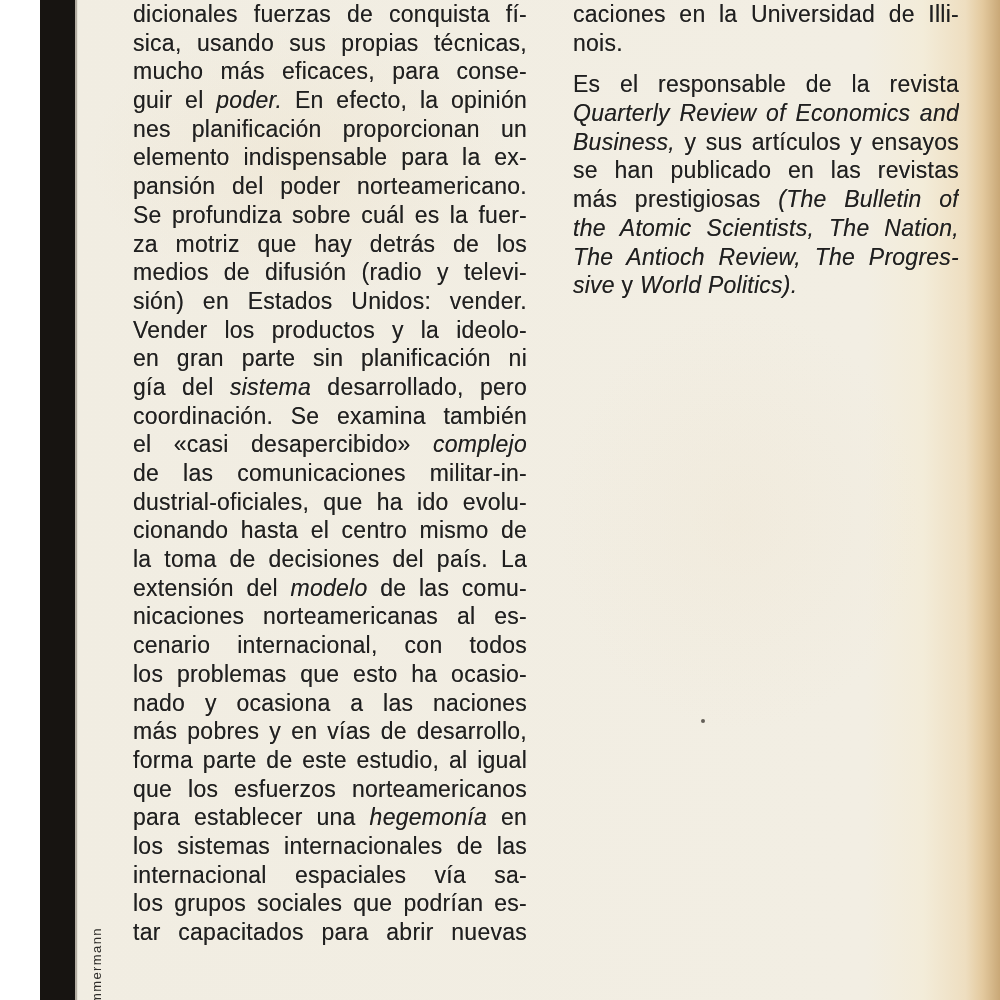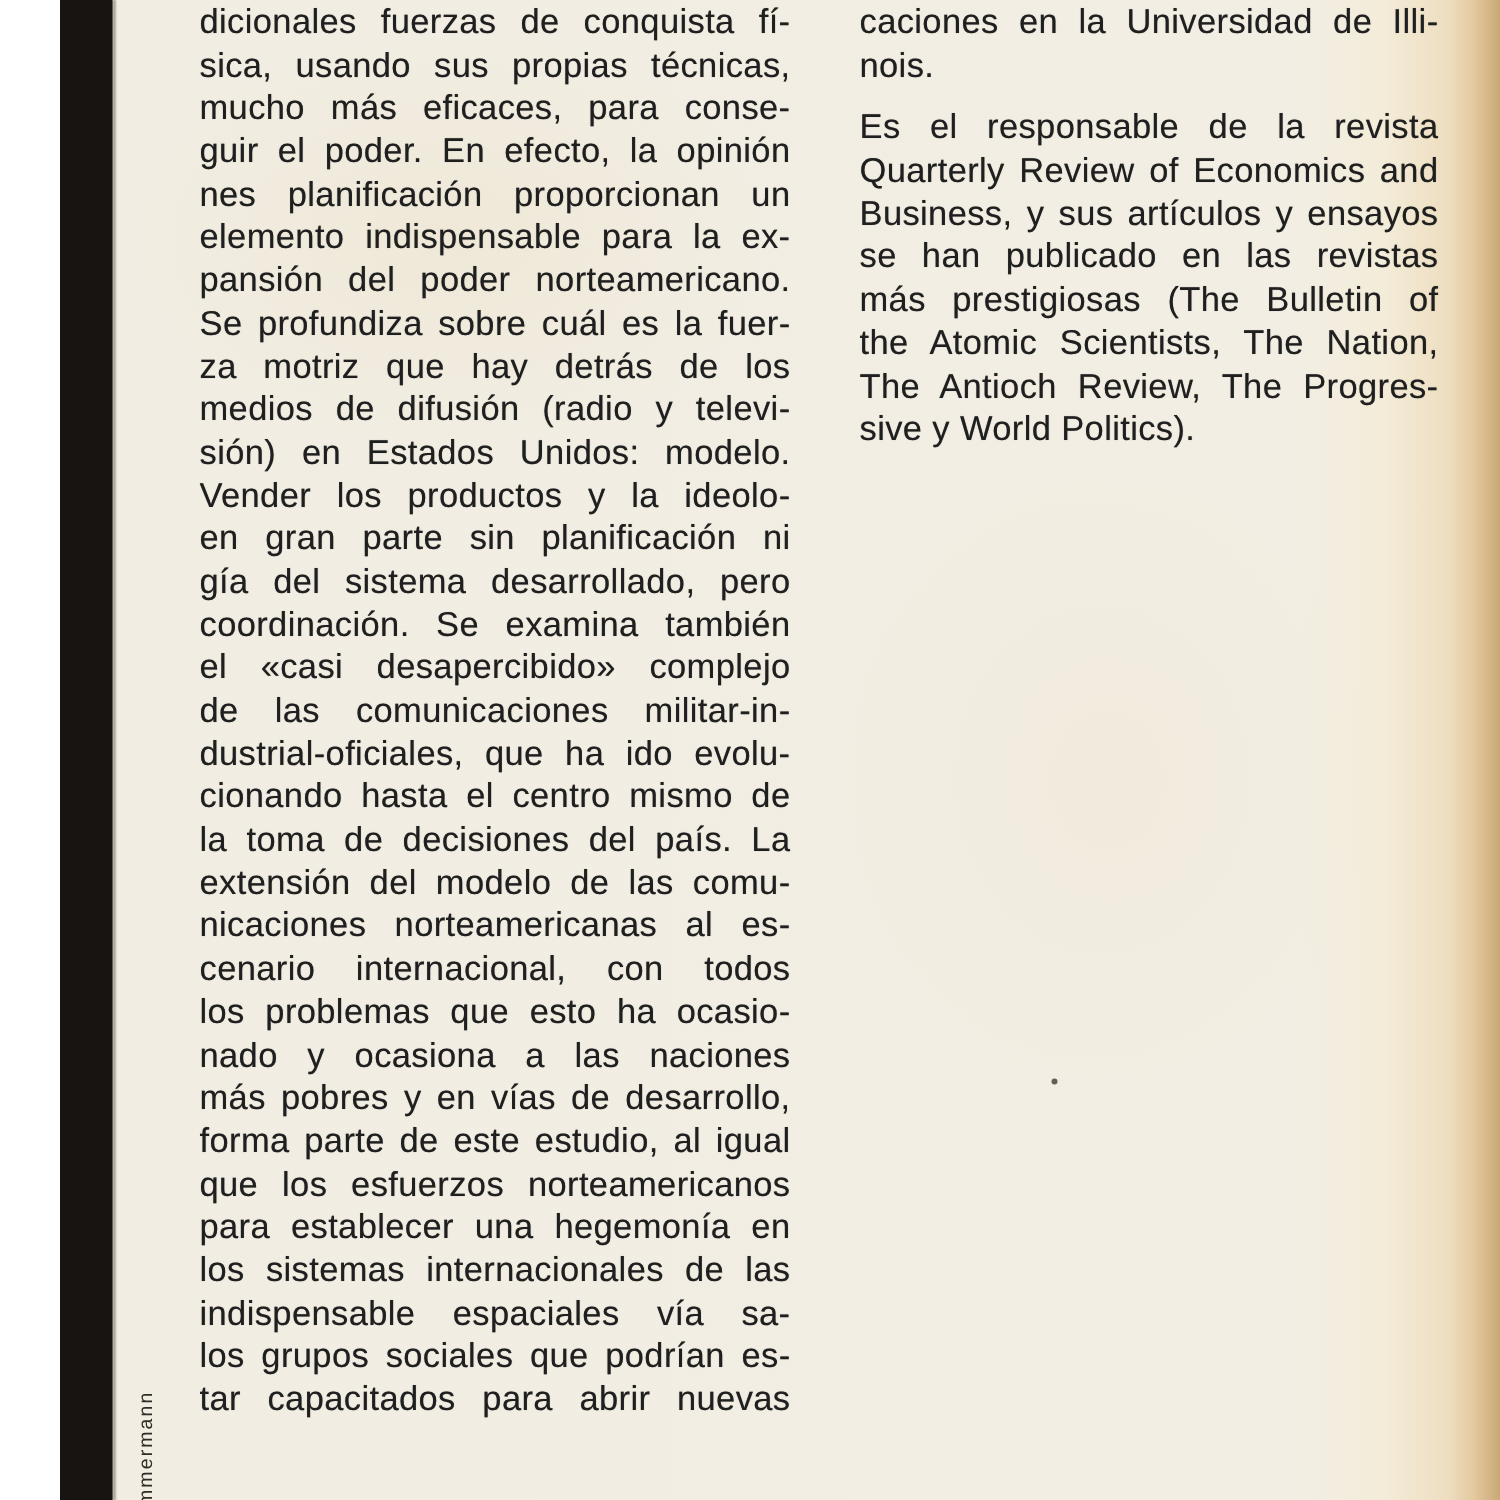--- a/index.html
+++ b/index.html
@@ -51,21 +51,21 @@
   .col-right { left: 533px; width: 386px; }
   .line {
     height: 28.7px;
     line-height: 28.7px;
     text-align: justify;
     text-align-last: justify;
     overflow: hidden;
     white-space: normal;
   }
   .line.end { text-align-last: left; }
-  .line .it { }
+  .line .it { font-style: italic; }
   .para-start { margin-top: 13px; }
   .credit {
     position: absolute;
     left: 49px;
     top: 1004px;
     transform: rotate(-90deg);
     transform-origin: 0 0;
     font-size: 13px;
     letter-spacing: 1.4px;
     color: #2e2c29;
@@ -90,41 +90,41 @@
       <div class="line"><span>dicionales fuerzas de conquista fí-</span></div>
       <div class="line"><span>sica, usando sus propias técnicas,</span></div>
       <div class="line"><span>mucho más eficaces, para conse-</span></div>
       <div class="line"><span>guir el </span><span class="it">poder.</span><span> En efecto, la opinión</span></div>
       <div class="line"><span>nes planificación proporcionan un</span></div>
       <div class="line"><span>elemento indispensable para la ex-</span></div>
       <div class="line"><span>pansión del poder norteamericano.</span></div>
       <div class="line"><span>Se profundiza sobre cuál es la fuer-</span></div>
       <div class="line"><span>za motriz que hay detrás de los</span></div>
       <div class="line"><span>medios de difusión (radio y televi-</span></div>
-      <div class="line"><span>sión) en Estados Unidos: modelo.</span></div>
+      <div class="line"><span>sión) en Estados Unidos: vender.</span></div>
       <div class="line"><span>Vender los productos y la ideolo-</span></div>
       <div class="line"><span>en gran parte sin planificación ni</span></div>
       <div class="line"><span>gía del </span><span class="it">sistema</span><span> desarrollado, pero</span></div>
       <div class="line"><span>coordinación. Se examina también</span></div>
       <div class="line"><span>el «casi desapercibido» </span><span class="it">complejo</span></div>
       <div class="line"><span>de las comunicaciones militar-in-</span></div>
       <div class="line"><span>dustrial-oficiales, que ha ido evolu-</span></div>
       <div class="line"><span>cionando hasta el centro mismo de</span></div>
       <div class="line"><span>la toma de decisiones del país. La</span></div>
       <div class="line"><span>extensión del </span><span class="it">modelo</span><span> de las comu-</span></div>
       <div class="line"><span>nicaciones norteamericanas al es-</span></div>
       <div class="line"><span>cenario internacional, con todos</span></div>
       <div class="line"><span>los problemas que esto ha ocasio-</span></div>
       <div class="line"><span>nado y ocasiona a las naciones</span></div>
       <div class="line"><span>más pobres y en vías de desarrollo,</span></div>
       <div class="line"><span>forma parte de este estudio, al igual</span></div>
       <div class="line"><span>que los esfuerzos norteamericanos</span></div>
       <div class="line"><span>para establecer una </span><span class="it">hegemonía</span><span> en</span></div>
       <div class="line"><span>los sistemas internacionales de las</span></div>
-      <div class="line"><span>indispensable espaciales vía sa-</span></div>
+      <div class="line"><span>internacional espaciales vía sa-</span></div>
       <div class="line"><span>los grupos sociales que podrían es-</span></div>
       <div class="line"><span>tar capacitados para abrir nuevas</span></div>
     </div>
   <div class="col col-right" id="col-right">
       <div class="line"><span>caciones en la Universidad de Illi-</span></div>
       <div class="line end"><span>nois.</span></div>
       <div class="line para-start"><span>Es el responsable de la revista</span></div>
       <div class="line"><span class="it">Quarterly Review of Economics and</span></div>
       <div class="line"><span class="it">Business,</span><span> y sus artículos y ensayos</span></div>
       <div class="line"><span>se han publicado en las revistas</span></div>

